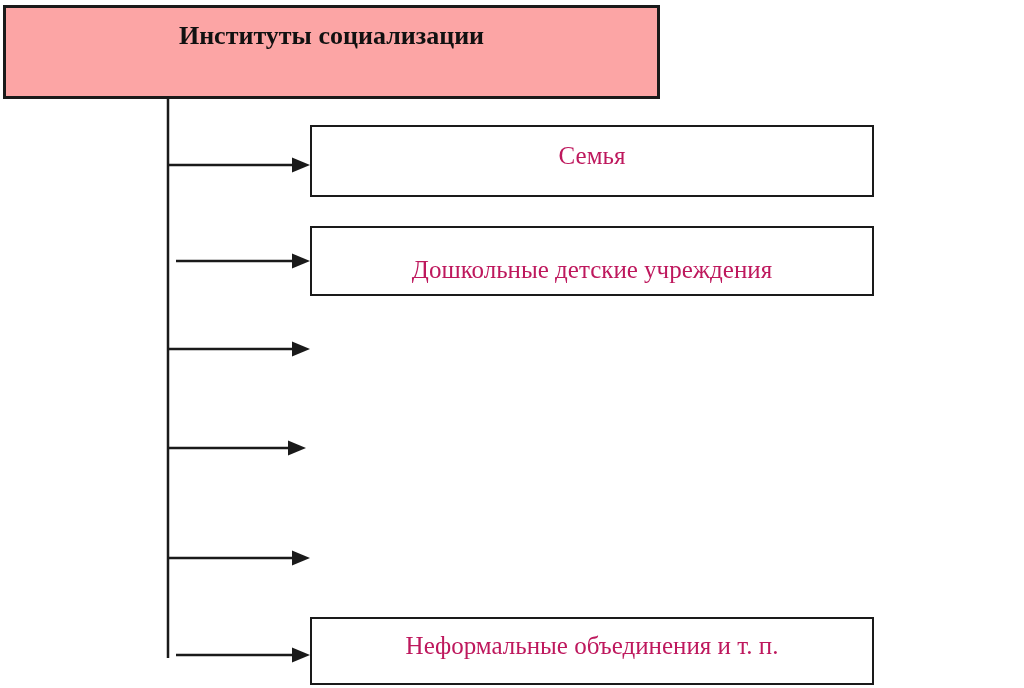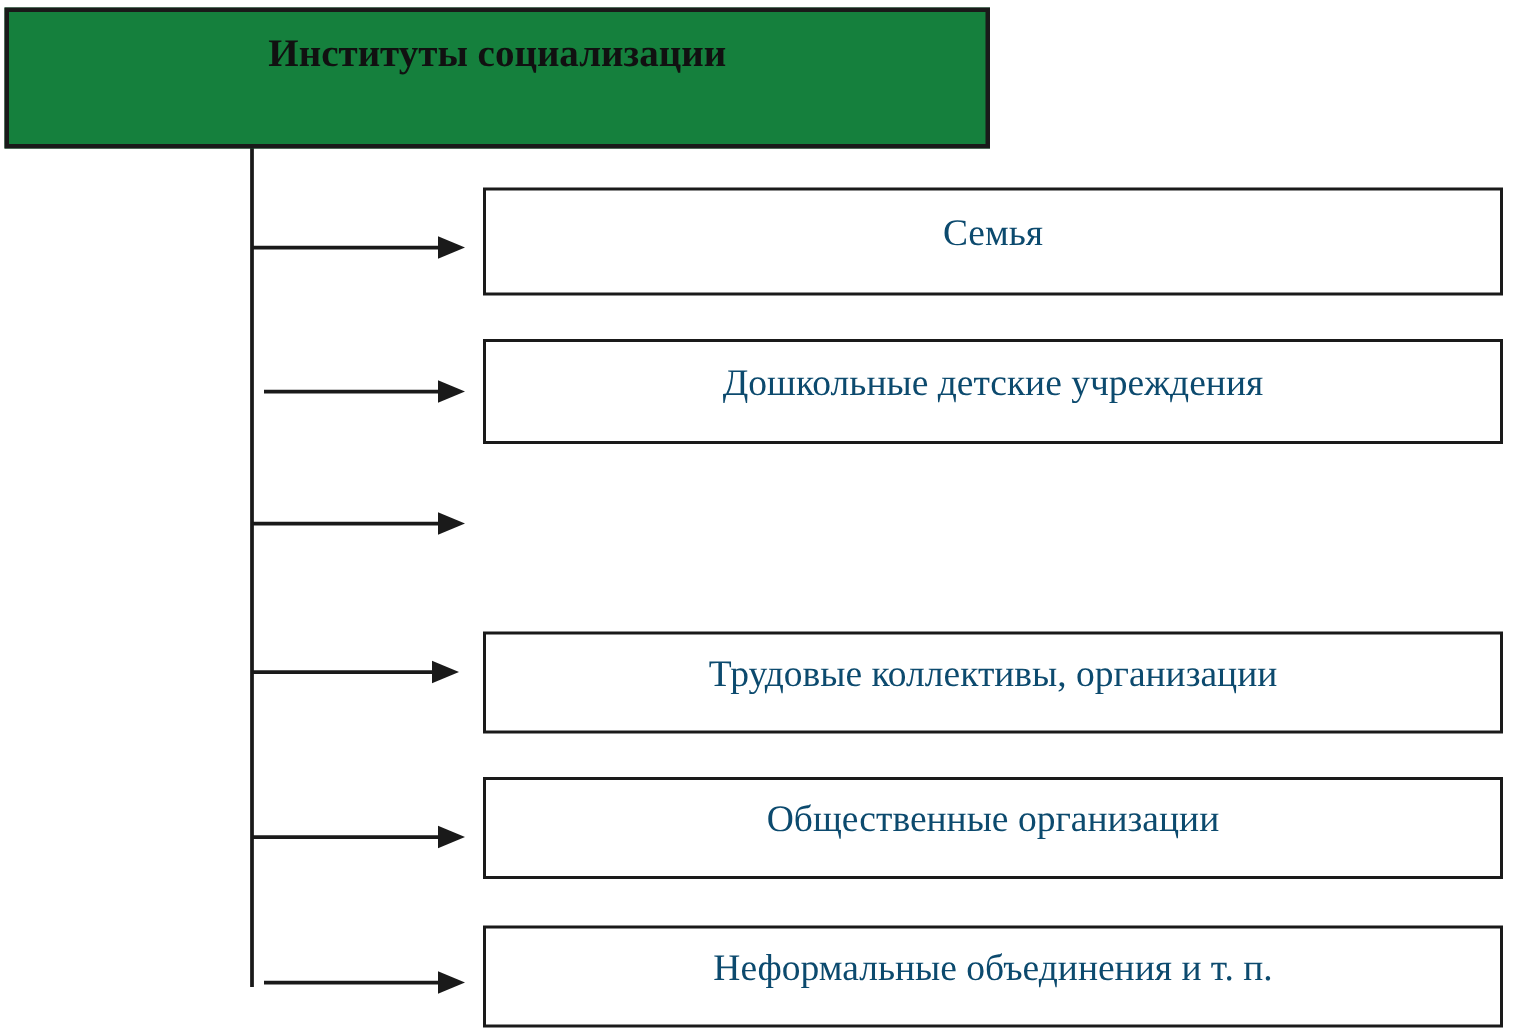--- a/index.html
+++ b/index.html
@@ -24,49 +24,48 @@
     pointer-events: none;
   }
   .title-box {
     position: absolute;
     left: 3px;
     top: 5px;
     width: 657px;
     height: 94px;
     border: 3px solid #1a1a1a;
     box-sizing: border-box;
-    background: #15803d;
+    background: #fca5a5;
     display: flex;
     justify-content: center;
     align-items: flex-start;
     padding-top: 13px;
     font-size: 26px;
     font-weight: bold;
     color: #111111;
     text-align: center;
   }
   .node-box {
     position: absolute;
     left: 310px;
-    width: 680px;
+    width: 564px;
     border: 2.5px solid #1a1a1a;
     box-sizing: border-box;
     background: #ffffff;
     display: flex;
     justify-content: center;
     align-items: center;
     padding-bottom: 10px;
     font-size: 25px;
-    color: #0c4a6e;
+    color: #be185d;
     text-align: center;
     white-space: nowrap;
-    margin-left: 12px;
   }
   .node-1 { top: 125px; height: 72px; }
-  .node-2 { top: 226px; height: 70px; }
+  .node-2 { top: 226px; height: 70px; align-items: flex-end; }
   .node-3 { top: 321px; height: 68px; }
   .node-4 { top: 421px; height: 68px; }
   .node-5 { top: 518px; height: 68px; }
   .node-6 { top: 617px; height: 68px; align-items: center; }
 </style>
 </head>
 <body>
 
 <div id="canvas">
 
@@ -99,25 +98,19 @@
 
   <div class="node-box node-1">
     <span>Семья</span>
   </div>
 
   <div class="node-box node-2">
     <span>Дошкольные детские учреждения</span>
   </div>
 
 
-  <div class="node-box node-4">
-    <span>Трудовые коллективы, организации</span>
-  </div>
 
-  <div class="node-box node-5">
-    <span>Общественные организации</span>
-  </div>
 
   <div class="node-box node-6">
     <span>Неформальные объединения и т. п.</span>
   </div>
 
 </div>
 
 </body></html>

